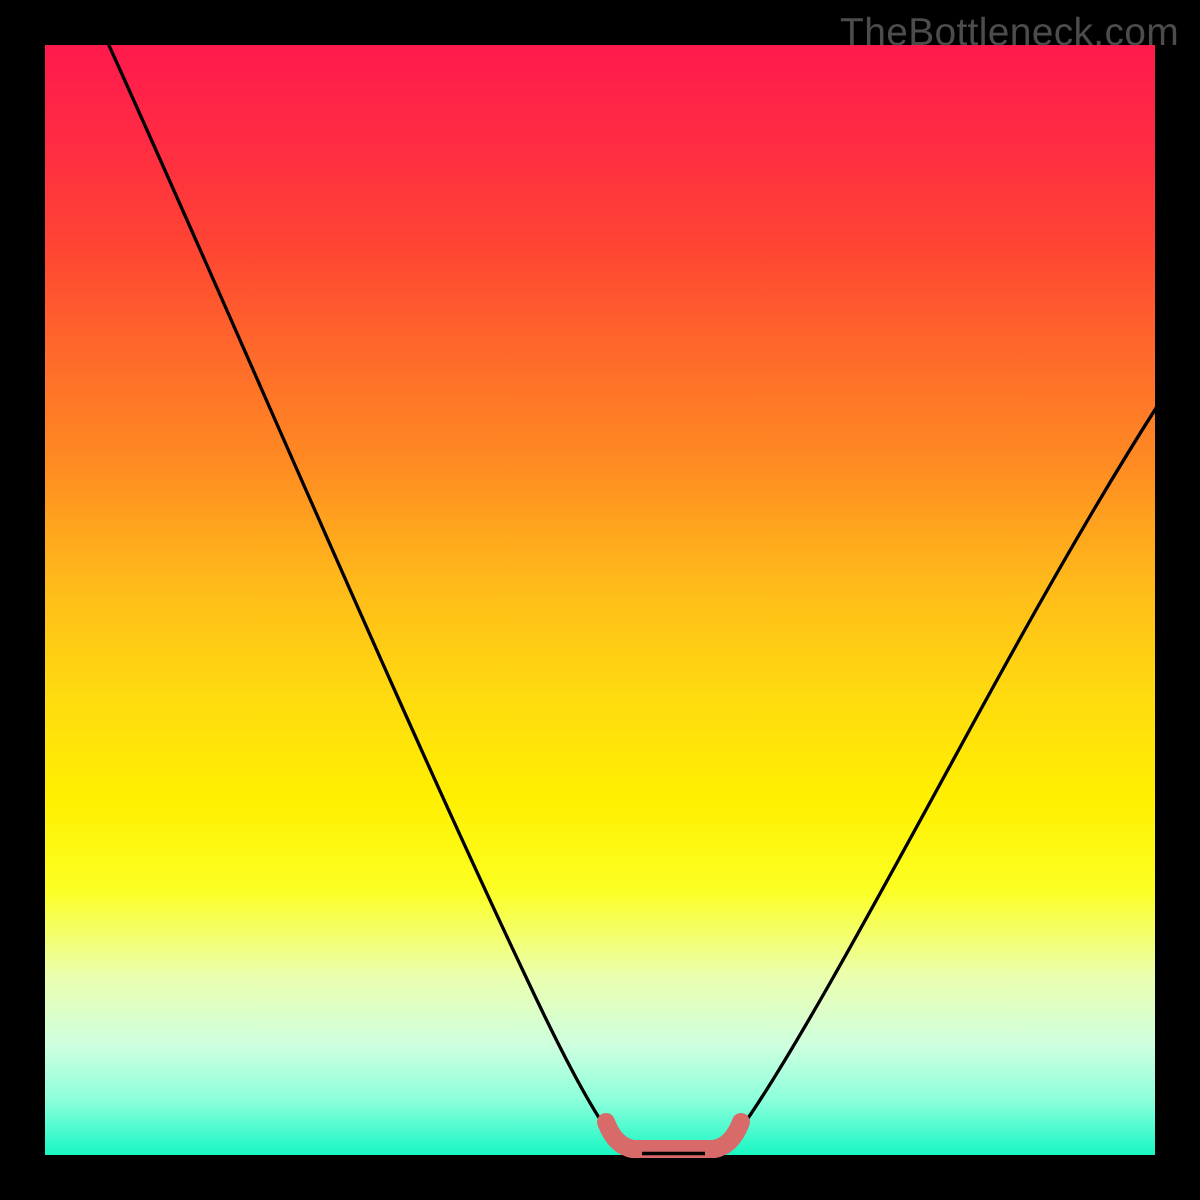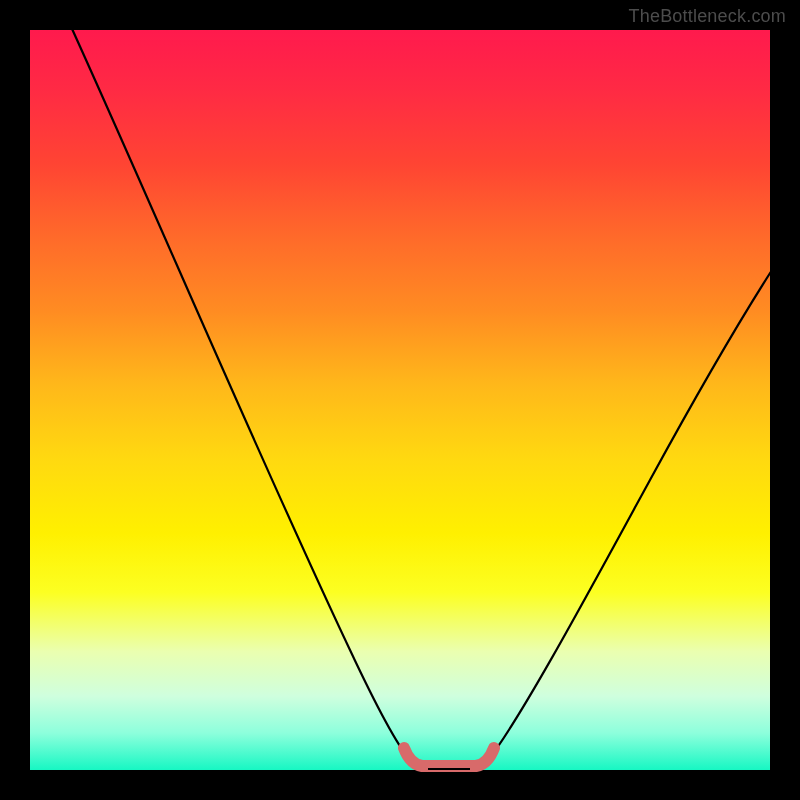--- a/index.html
+++ b/index.html
@@ -37,21 +37,21 @@
       #cfffde 90%,
       #8dffdc 95%,
       #17f7c3 100%
     );
   }
   .watermark {
     position: absolute;
     top: 6px;
     right: 14px;
     color: #4c4c4c;
-    font-size: 18px;
+    font-size: 26px;
     font-weight: 500;
     letter-spacing: 0.2px;
     z-index: 5;
   }
   svg.curve {
     position: absolute;
     left: 0;
     top: 0;
     width: 740px;
     height: 740px;

